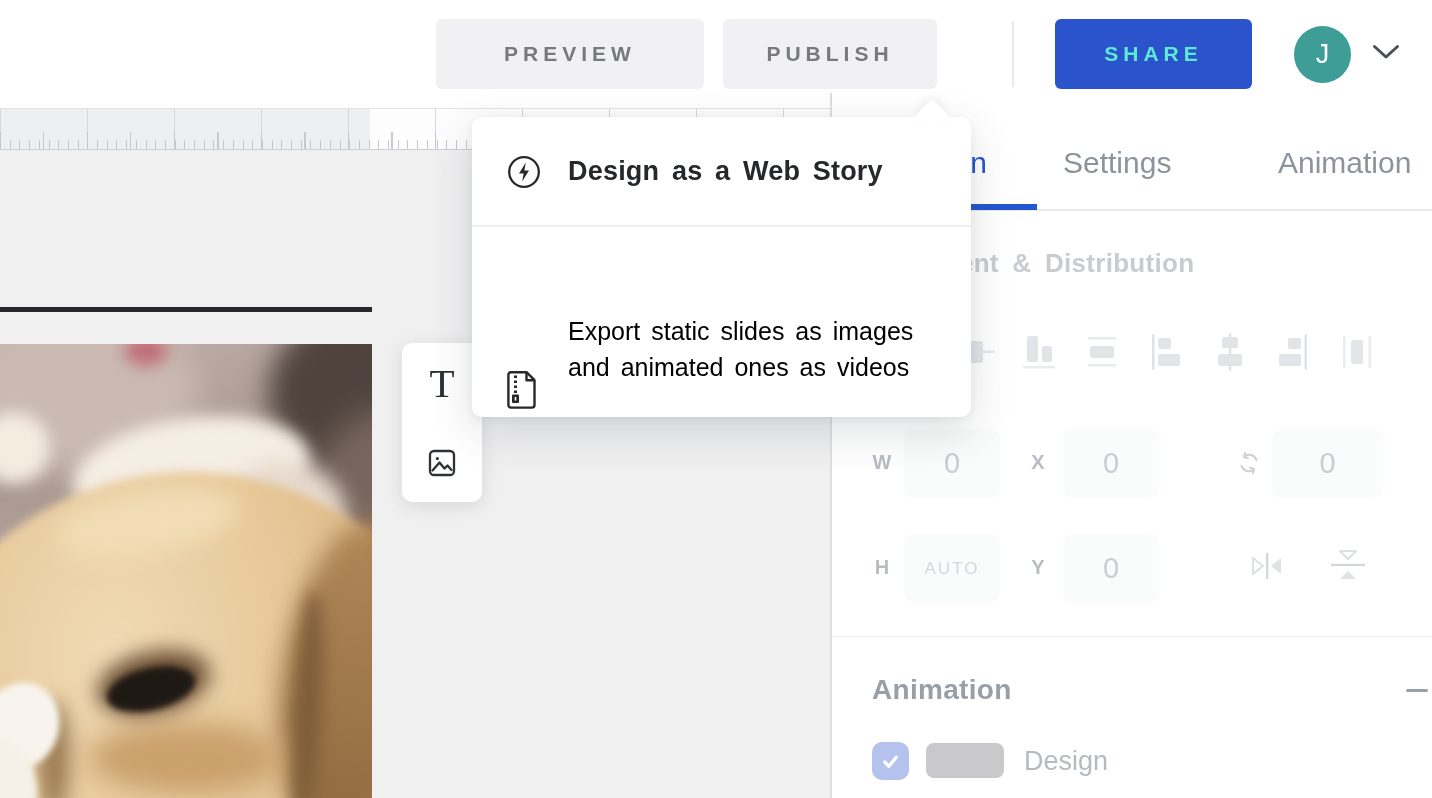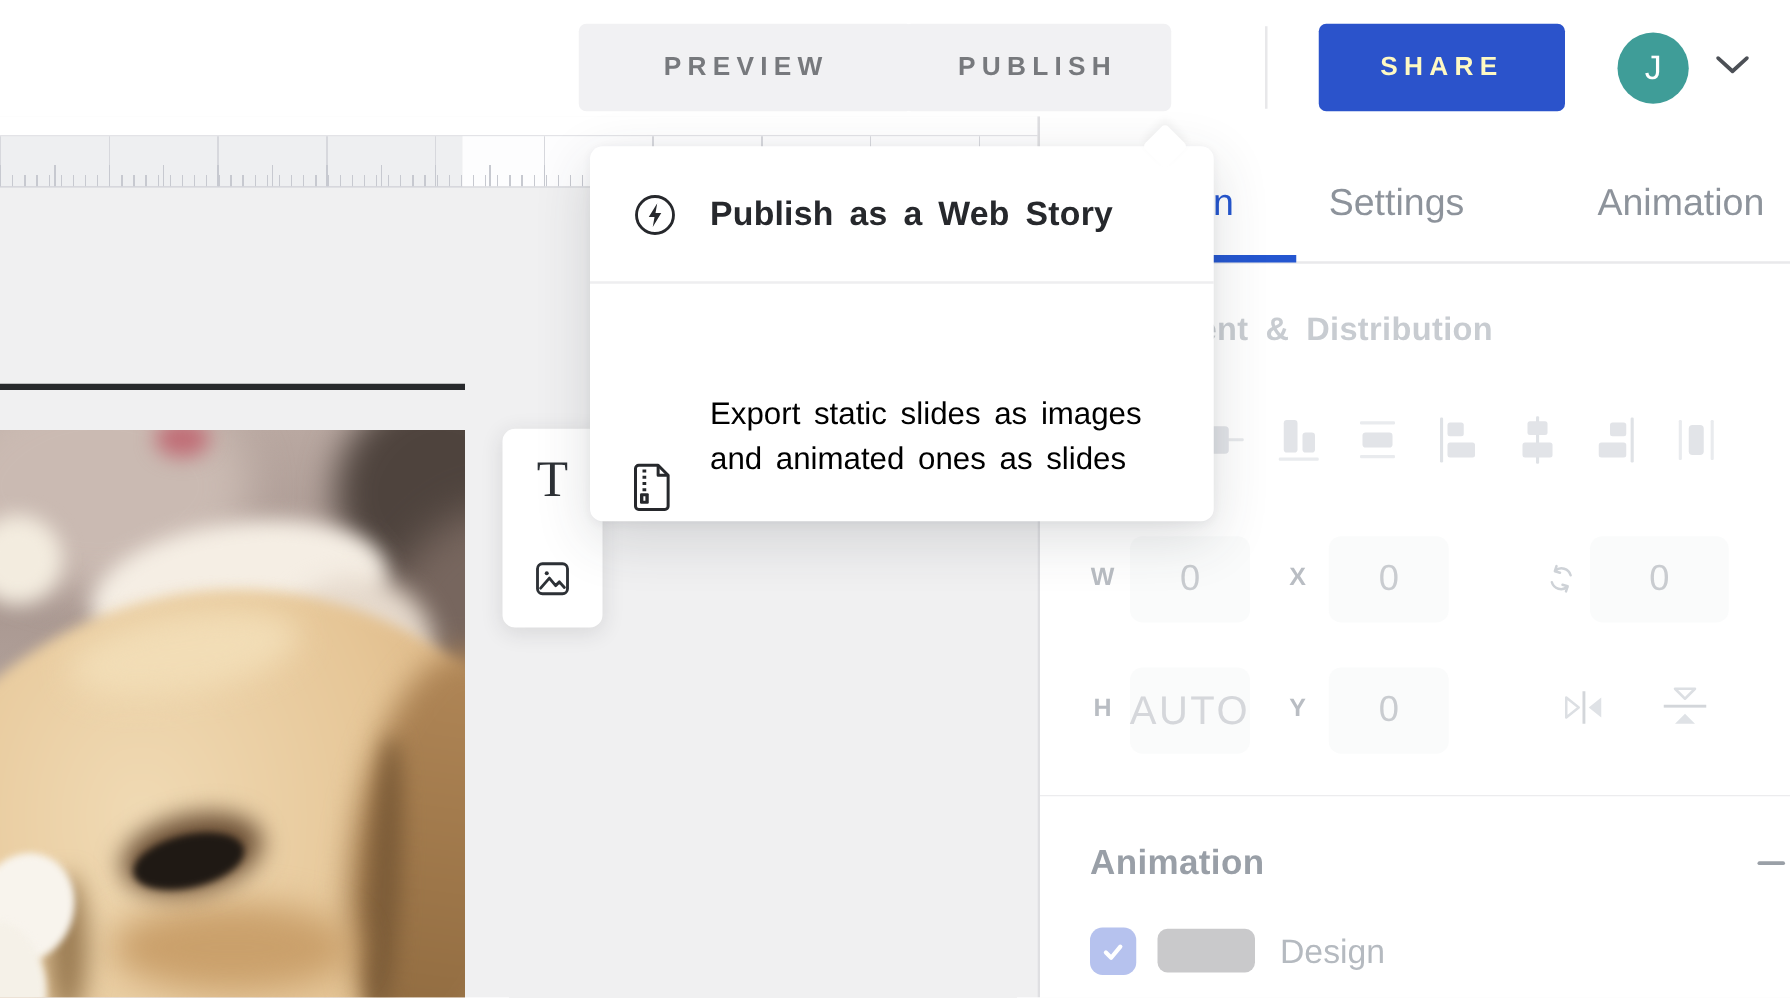--- a/index.html
+++ b/index.html
@@ -62,39 +62,39 @@
   .tab-settings{left:1278px;}
 
   .align-title{left:869px;top:248px;font-size:26px;font-weight:600;color:#c8ccd1;word-spacing:6px;letter-spacing:.3px;}
   .align-btn{top:328px;width:44px;height:48px;cursor:pointer;}
 
   .tf-label{font-size:20px;font-weight:700;color:#b9bdc3;width:24px;text-align:center;}
   .tf-input{width:96px;height:69px;background:#fafbfb;border-radius:10px;
     display:flex;align-items:center;justify-content:center;
     font-size:29px;color:#c9ccd0;cursor:text;}
   .tf-input.wide{width:111px;}
-  .auto .val{font-size:32px;color:#d5d7db;letter-spacing:2px;}
+  .auto .val{font-size:17px;color:#d5d7db;letter-spacing:2px;}
 
   .sec-divider{left:832px;top:636px;width:600px;height:1px;background:#ececee;}
   .appearance-title{left:872px;top:674px;font-size:28px;font-weight:600;color:#999fa7;letter-spacing:.3px;}
   .collapse-btn{left:1400px;top:678px;width:34px;height:26px;cursor:pointer;}
   .collapse-btn .dash{position:absolute;left:6px;top:11px;width:22px;height:3px;background:#9aa0a7;border-radius:2px;}
   .color-check{left:872px;top:742px;width:37px;height:38px;border-radius:10px;background:#b6c2ee;
     display:flex;align-items:center;justify-content:center;cursor:pointer;}
   .color-swatch{left:926px;top:743px;width:78px;height:35px;border-radius:8px;background:#c9c9cb;cursor:pointer;}
   .color-label{left:1024px;top:746px;font-size:27px;color:#b5bac0;}
 
   
   .topbar{left:0;top:0;width:1432px;height:93px;background:#fff;z-index:40;}
   .bar-btn{position:absolute;top:19px;height:70px;border-radius:6px;border:none;cursor:pointer;
     font-family:inherit;font-size:21px;font-weight:700;letter-spacing:5px;
     background:#f1f1f3;color:#77797d;display:flex;align-items:center;justify-content:center;padding:0;}
-  .btn-preview{left:463px;width:268px;}
+  .btn-preview{left:436px;width:268px;}
   .btn-publish{left:723px;width:214px;}
-  .btn-share{left:1055px;width:197px;background:#2b53cb;color:#fef9c3;}
+  .btn-share{left:1055px;width:197px;background:#2b53cb;color:#5eead4;}
   .bar-divider{left:1012px;top:21px;width:2px;height:66px;background:#e8e8ea;}
   .avatar{left:1294px;top:26px;width:57px;height:57px;border-radius:50%;background:#3f9d98;
     display:flex;align-items:center;justify-content:center;color:#fff;font-size:27px;font-weight:500;cursor:pointer;}
   .user-chevron{left:1372px;top:44px;width:30px;height:20px;cursor:pointer;}
 
   
   .dropdown{left:472px;top:117px;width:499px;height:300px;background:#fff;border-radius:10px;
     box-shadow:0 14px 44px rgba(50,55,65,.16),0 2px 8px rgba(50,55,65,.06);z-index:50;}
   .dd-caret{left:919px;top:104px;width:26px;height:26px;background:#fff;border-radius:4px;
     transform:rotate(45deg);z-index:51;box-shadow:-3px -3px 7px rgba(0,0,0,.05);}
@@ -283,30 +283,30 @@
       </svg>
     </div>
   </div>
 
   <div class="abs dropdown">
     <div class="dd-item" style="top:0;height:108px;">
       <svg class="dd-icon" style="top:37px;" width="36" height="36" viewBox="0 0 36 36">
         <circle cx="18" cy="18" r="14.8" fill="none" stroke="#26282c" stroke-width="2.3"></circle>
         <path d="M19.8 8.5 L13 19.6 L17.6 19.6 L16.2 27.5 L23 16.4 L18.4 16.4 Z" fill="#26282c"></path>
       </svg>
-      <div class="dd-title" style="top:39px;">Publish as a Web Story</div>
+      <div class="dd-title" style="top:39px;">Design as a Web Story</div>
     </div>
     <div class="abs dd-divider"></div>
     <div class="dd-item" style="top:110px;height:190px;">
       <svg class="dd-icon" style="top:143px;left:33px;" width="34" height="40" viewBox="0 0 34 40">
         <path d="M6 2.2 H21.5 L29.5 10.2 V35 a2.6 2.6 0 0 1 -2.6 2.6 H6 a2.6 2.6 0 0 1 -2.6 -2.6 V4.8 A2.6 2.6 0 0 1 6 2.2 Z" fill="none" stroke="#26282c" stroke-width="2.4" stroke-linejoin="round"></path>
         <path d="M21.5 2.2 V10.2 H29.5" fill="none" stroke="#26282c" stroke-width="2.4" stroke-linejoin="round"></path>
         <line x1="10.5" y1="5.5" x2="10.5" y2="23" stroke="#26282c" stroke-width="3" stroke-dasharray="2.4 2.6"></line>
         <rect x="7" y="24.5" width="7" height="8.5" rx="1" fill="#26282c"></rect>
         <line x1="10.5" y1="27" x2="10.5" y2="30.5" stroke="#ffffff" stroke-width="1.6"></line>
       </svg>
       <div class="dd-desc" style="top:86px;">Export static slides as images</div>
-      <div class="dd-desc" style="top:122px;">and animated ones as slides</div>
+      <div class="dd-desc" style="top:122px;">and animated ones as videos</div>
     </div>
   </div>
   <div class="abs dd-caret"></div>
 
 </div>
 
 </body></html>

